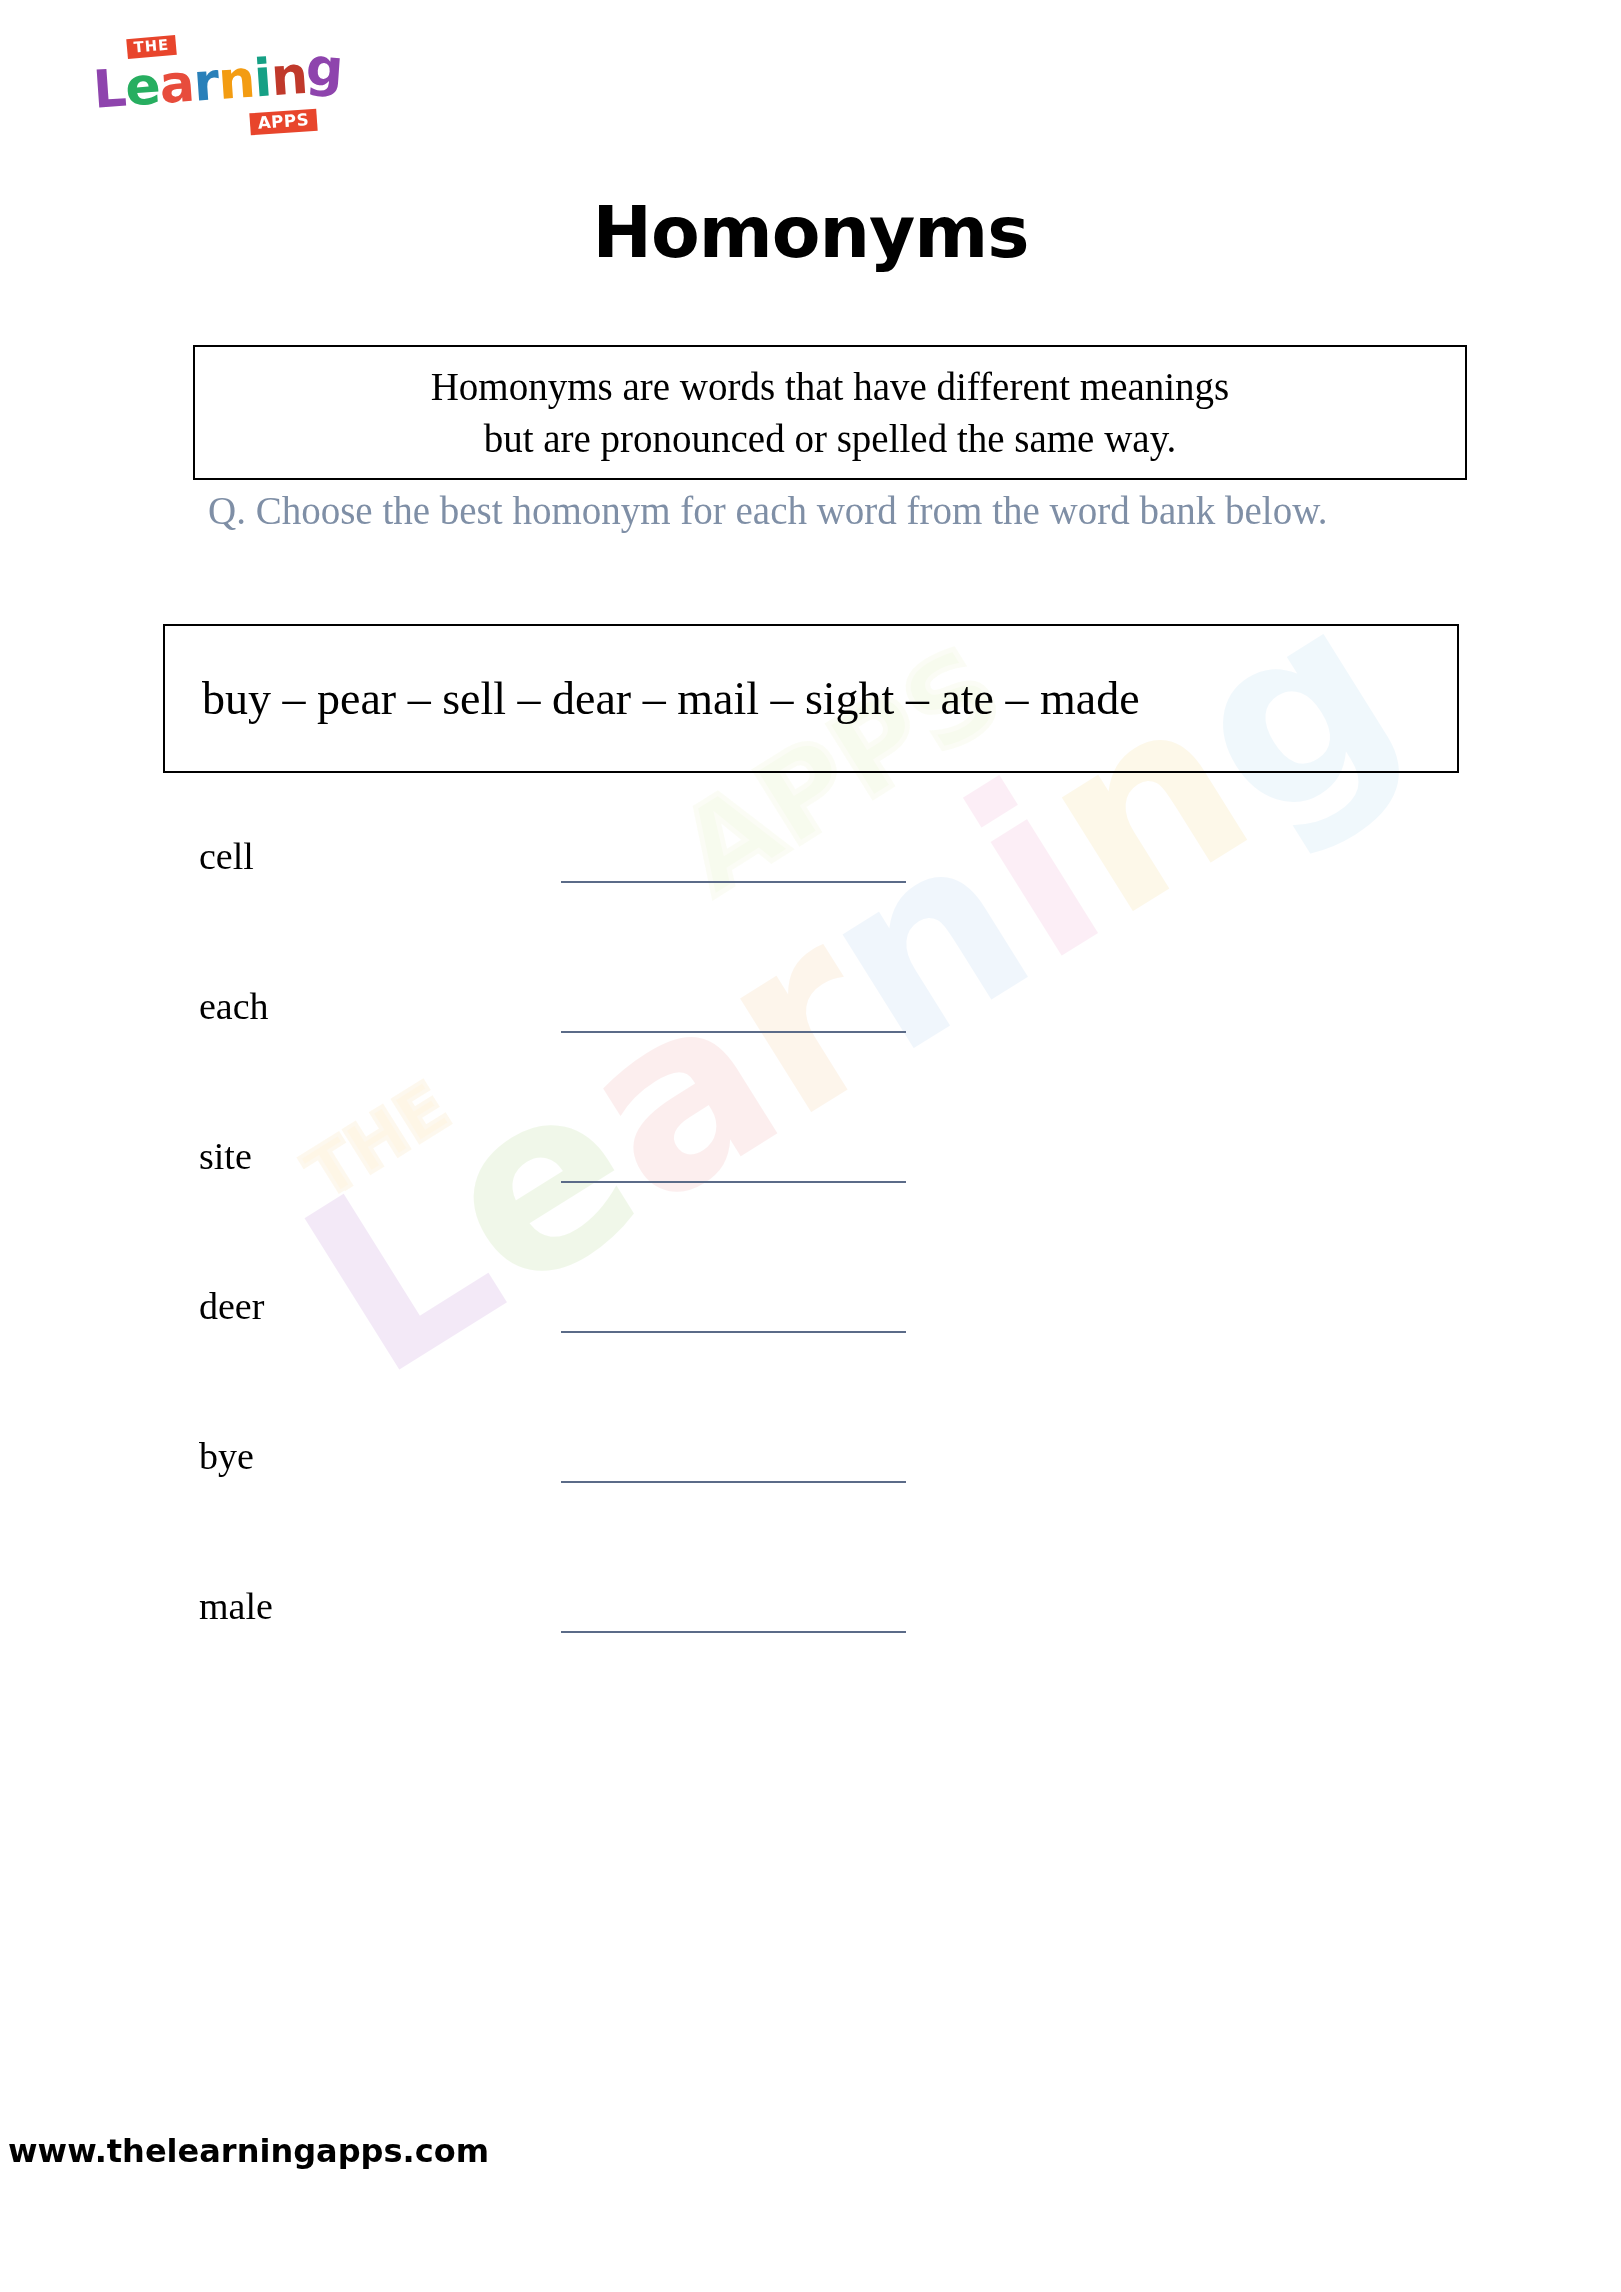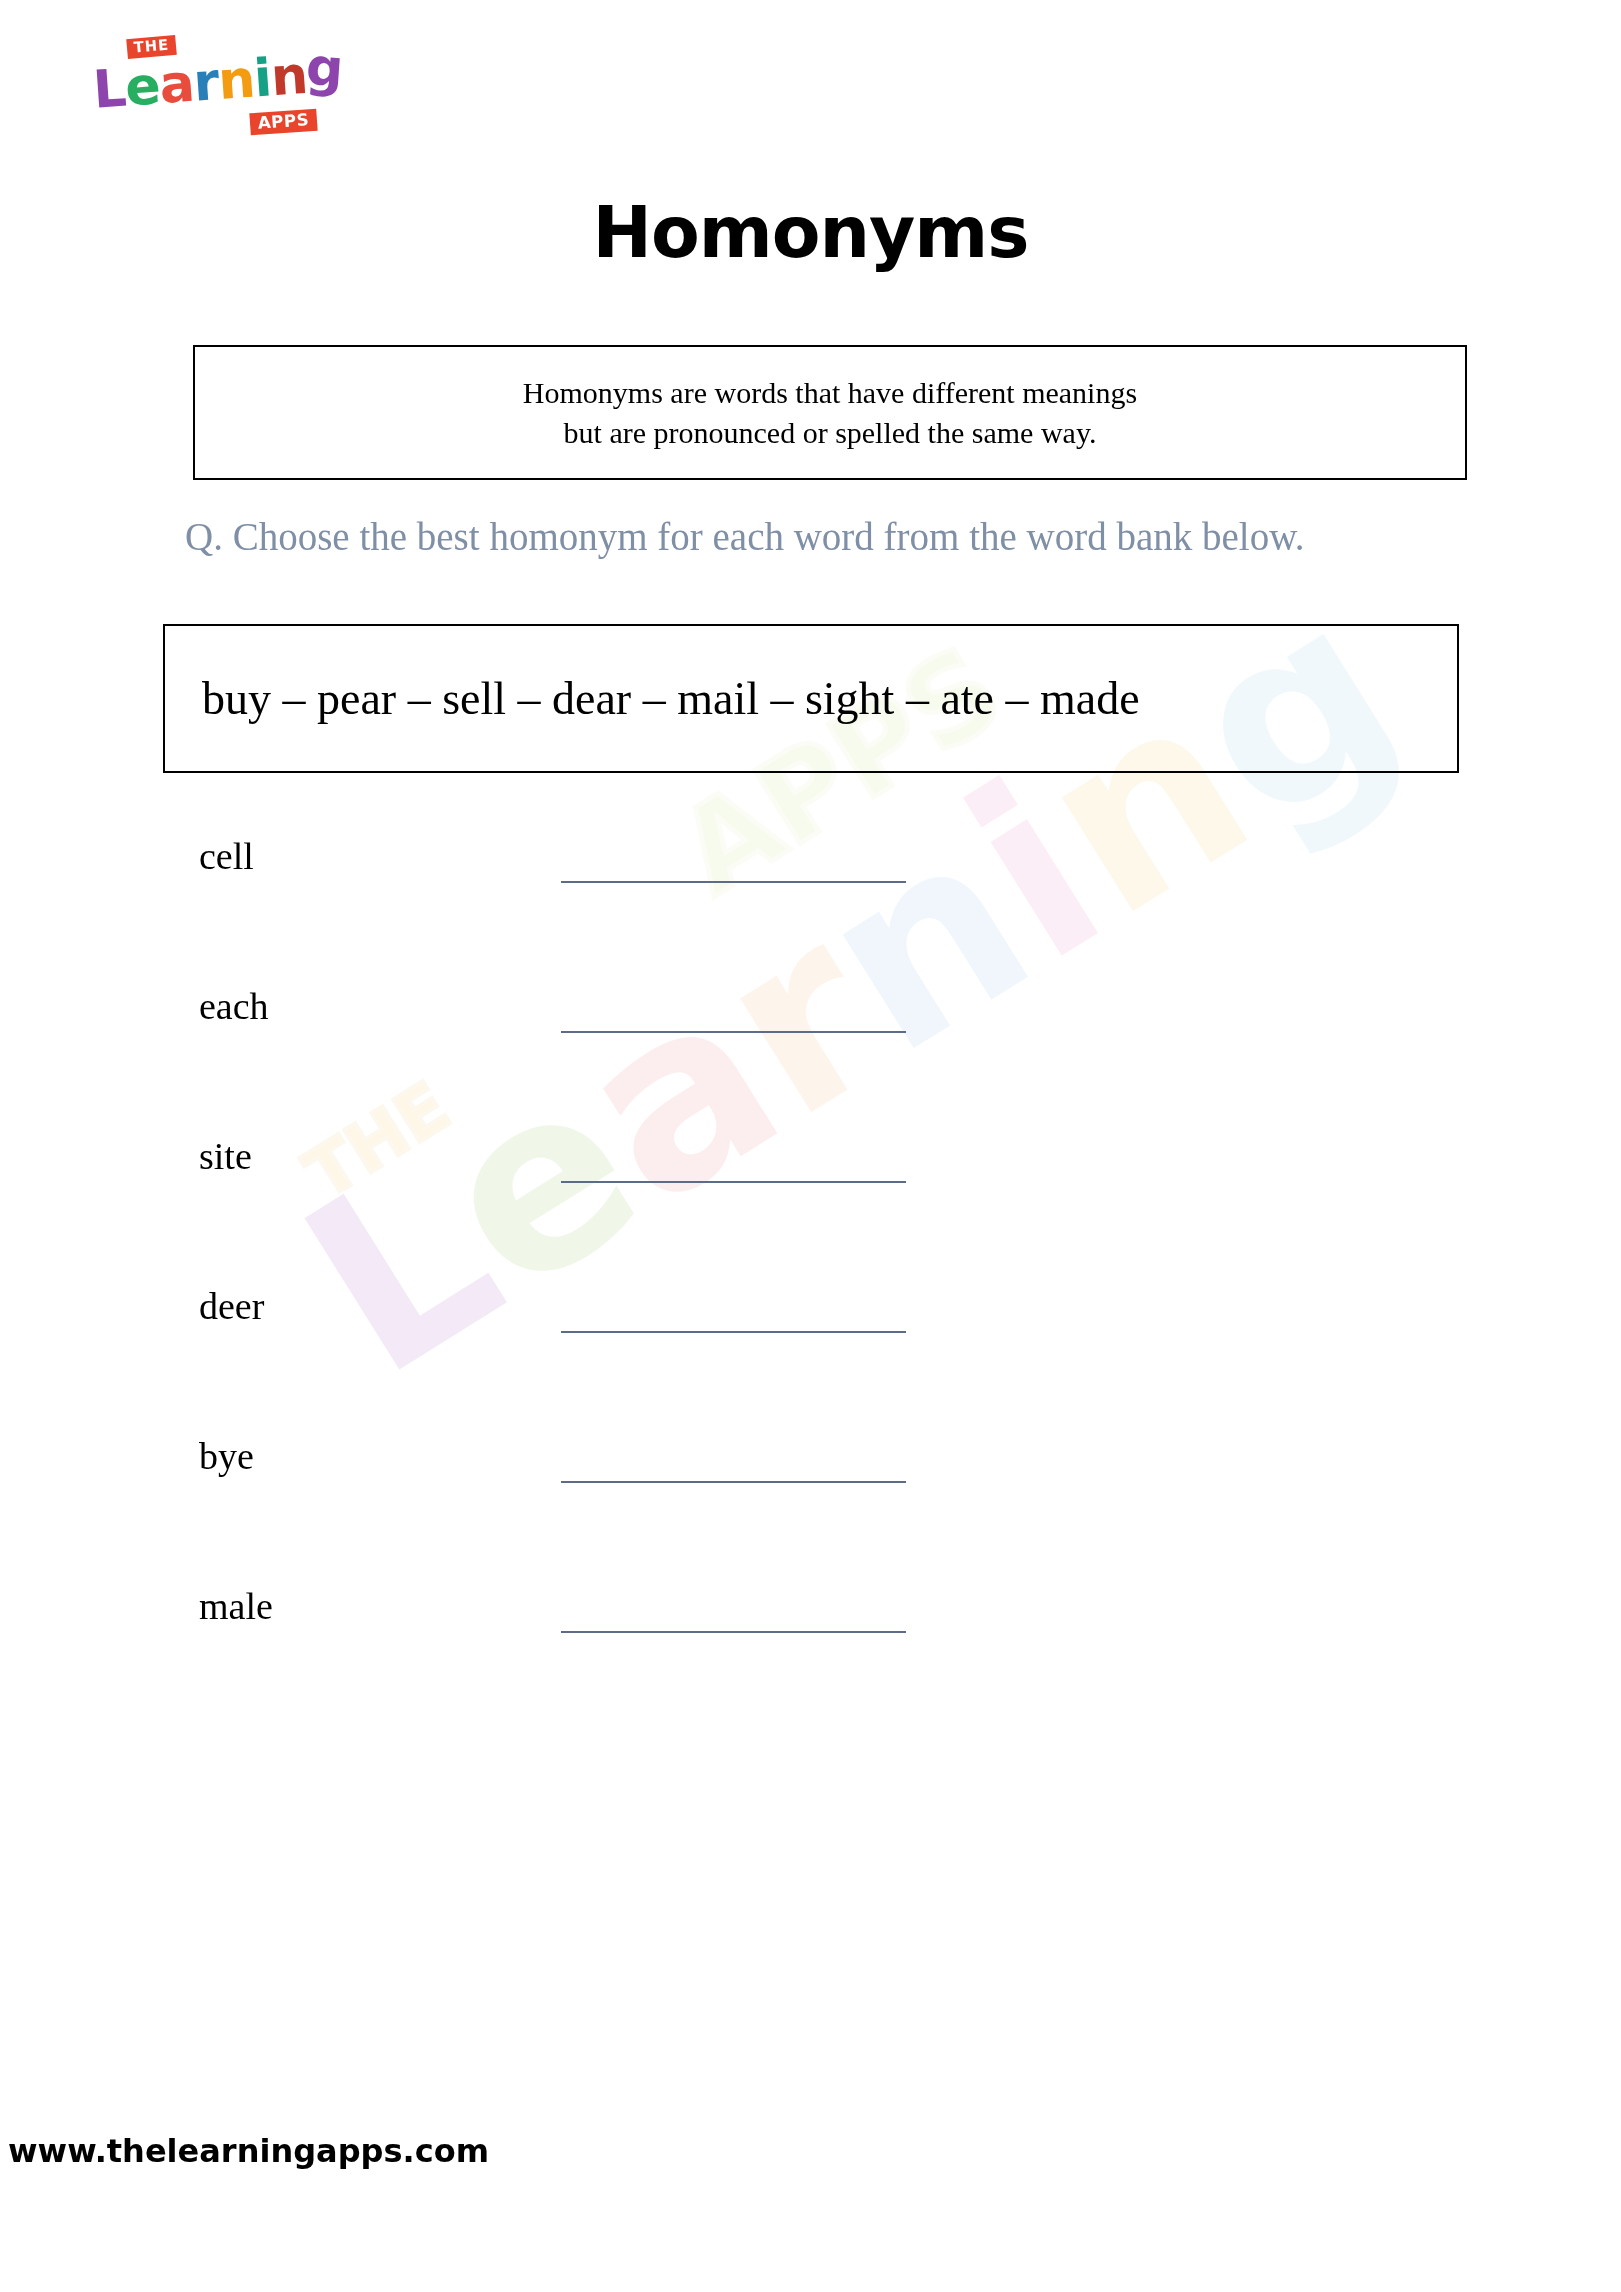--- a/index.html
+++ b/index.html
@@ -141,36 +141,35 @@
     width: 1274px;
     height: 135px;
     border: 2px solid #000;
     box-sizing: border-box;
     display: flex;
     flex-direction: column;
     align-items: center;
     justify-content: center;
   }
   .def-line {
-    font-size: 30px;
+    font-size: 39px;
     color: #000;
     line-height: 1.32;
     text-align: center;
   }
 
   
   .question {
     position: absolute;
-    left: 185px;
+    left: 208px;
     top: 485px;
     width: 1206px;
     font-size: 39px;
     color: #7f8fa6;
     line-height: 1.35;
-    margin-top: 26px;
   }
 
   
   .wordbank-box {
     position: absolute;
     left: 163px;
     top: 624px;
     width: 1296px;
     height: 149px;
     border: 2px solid #000;

